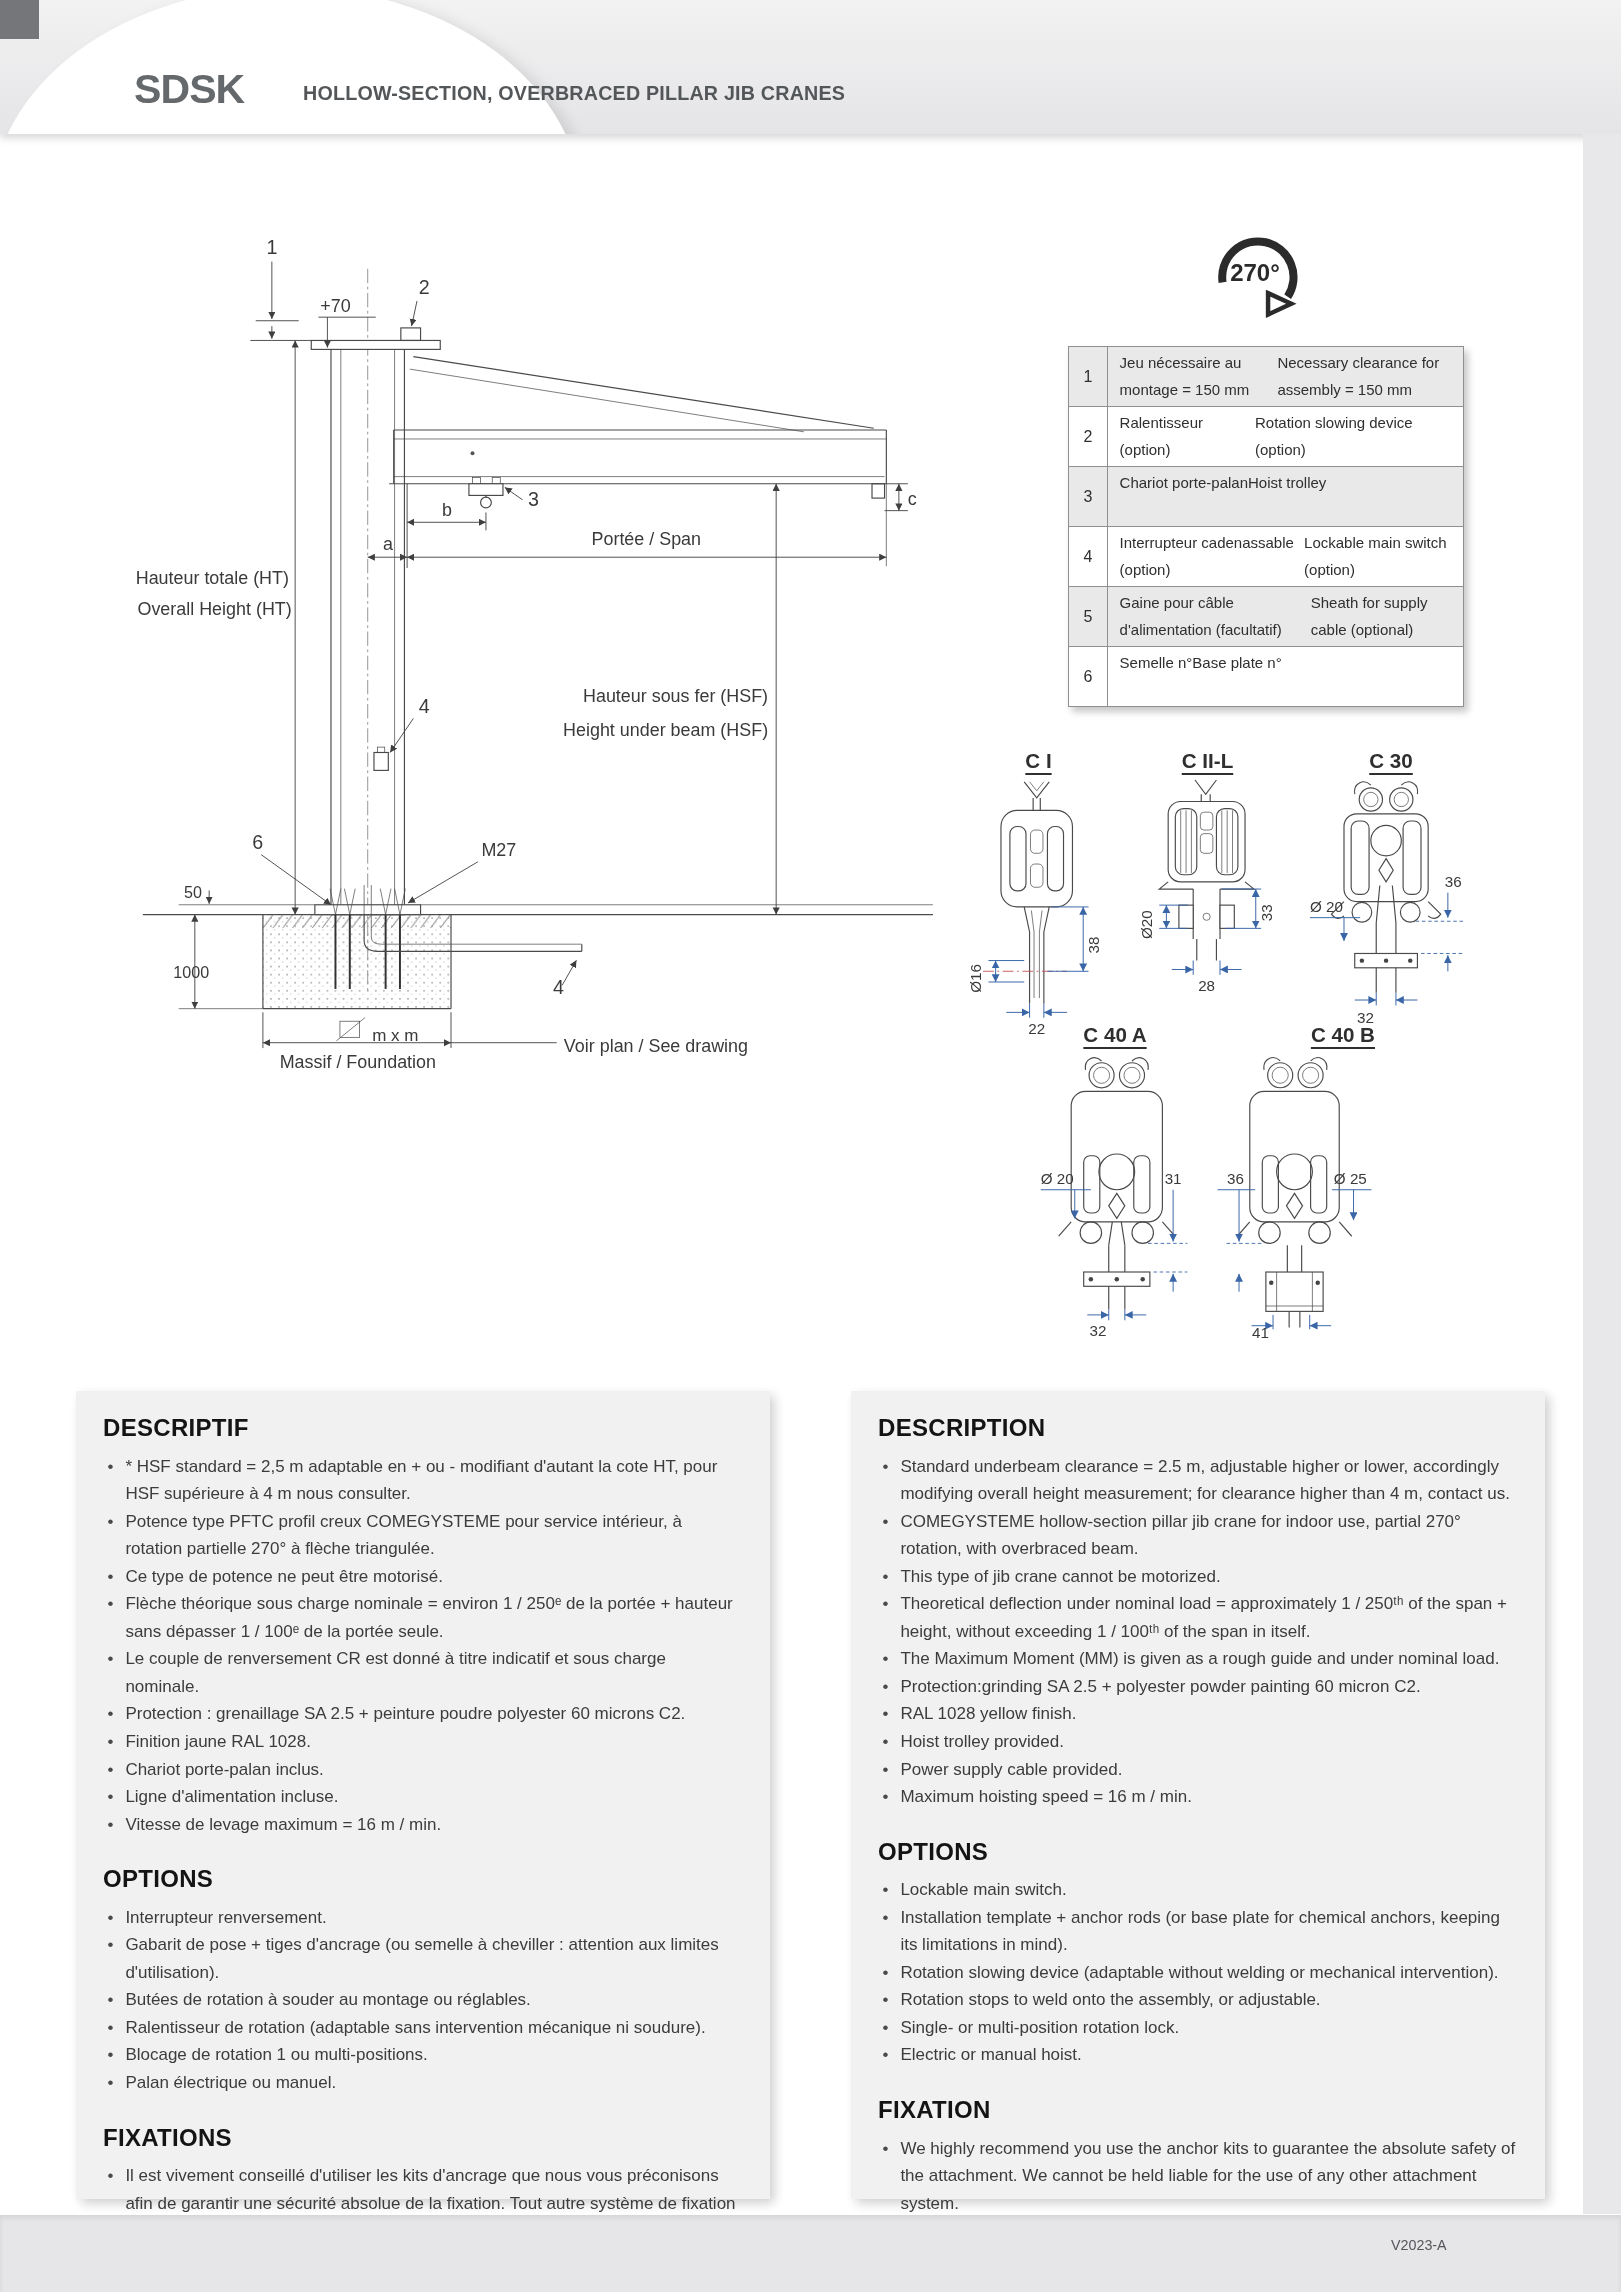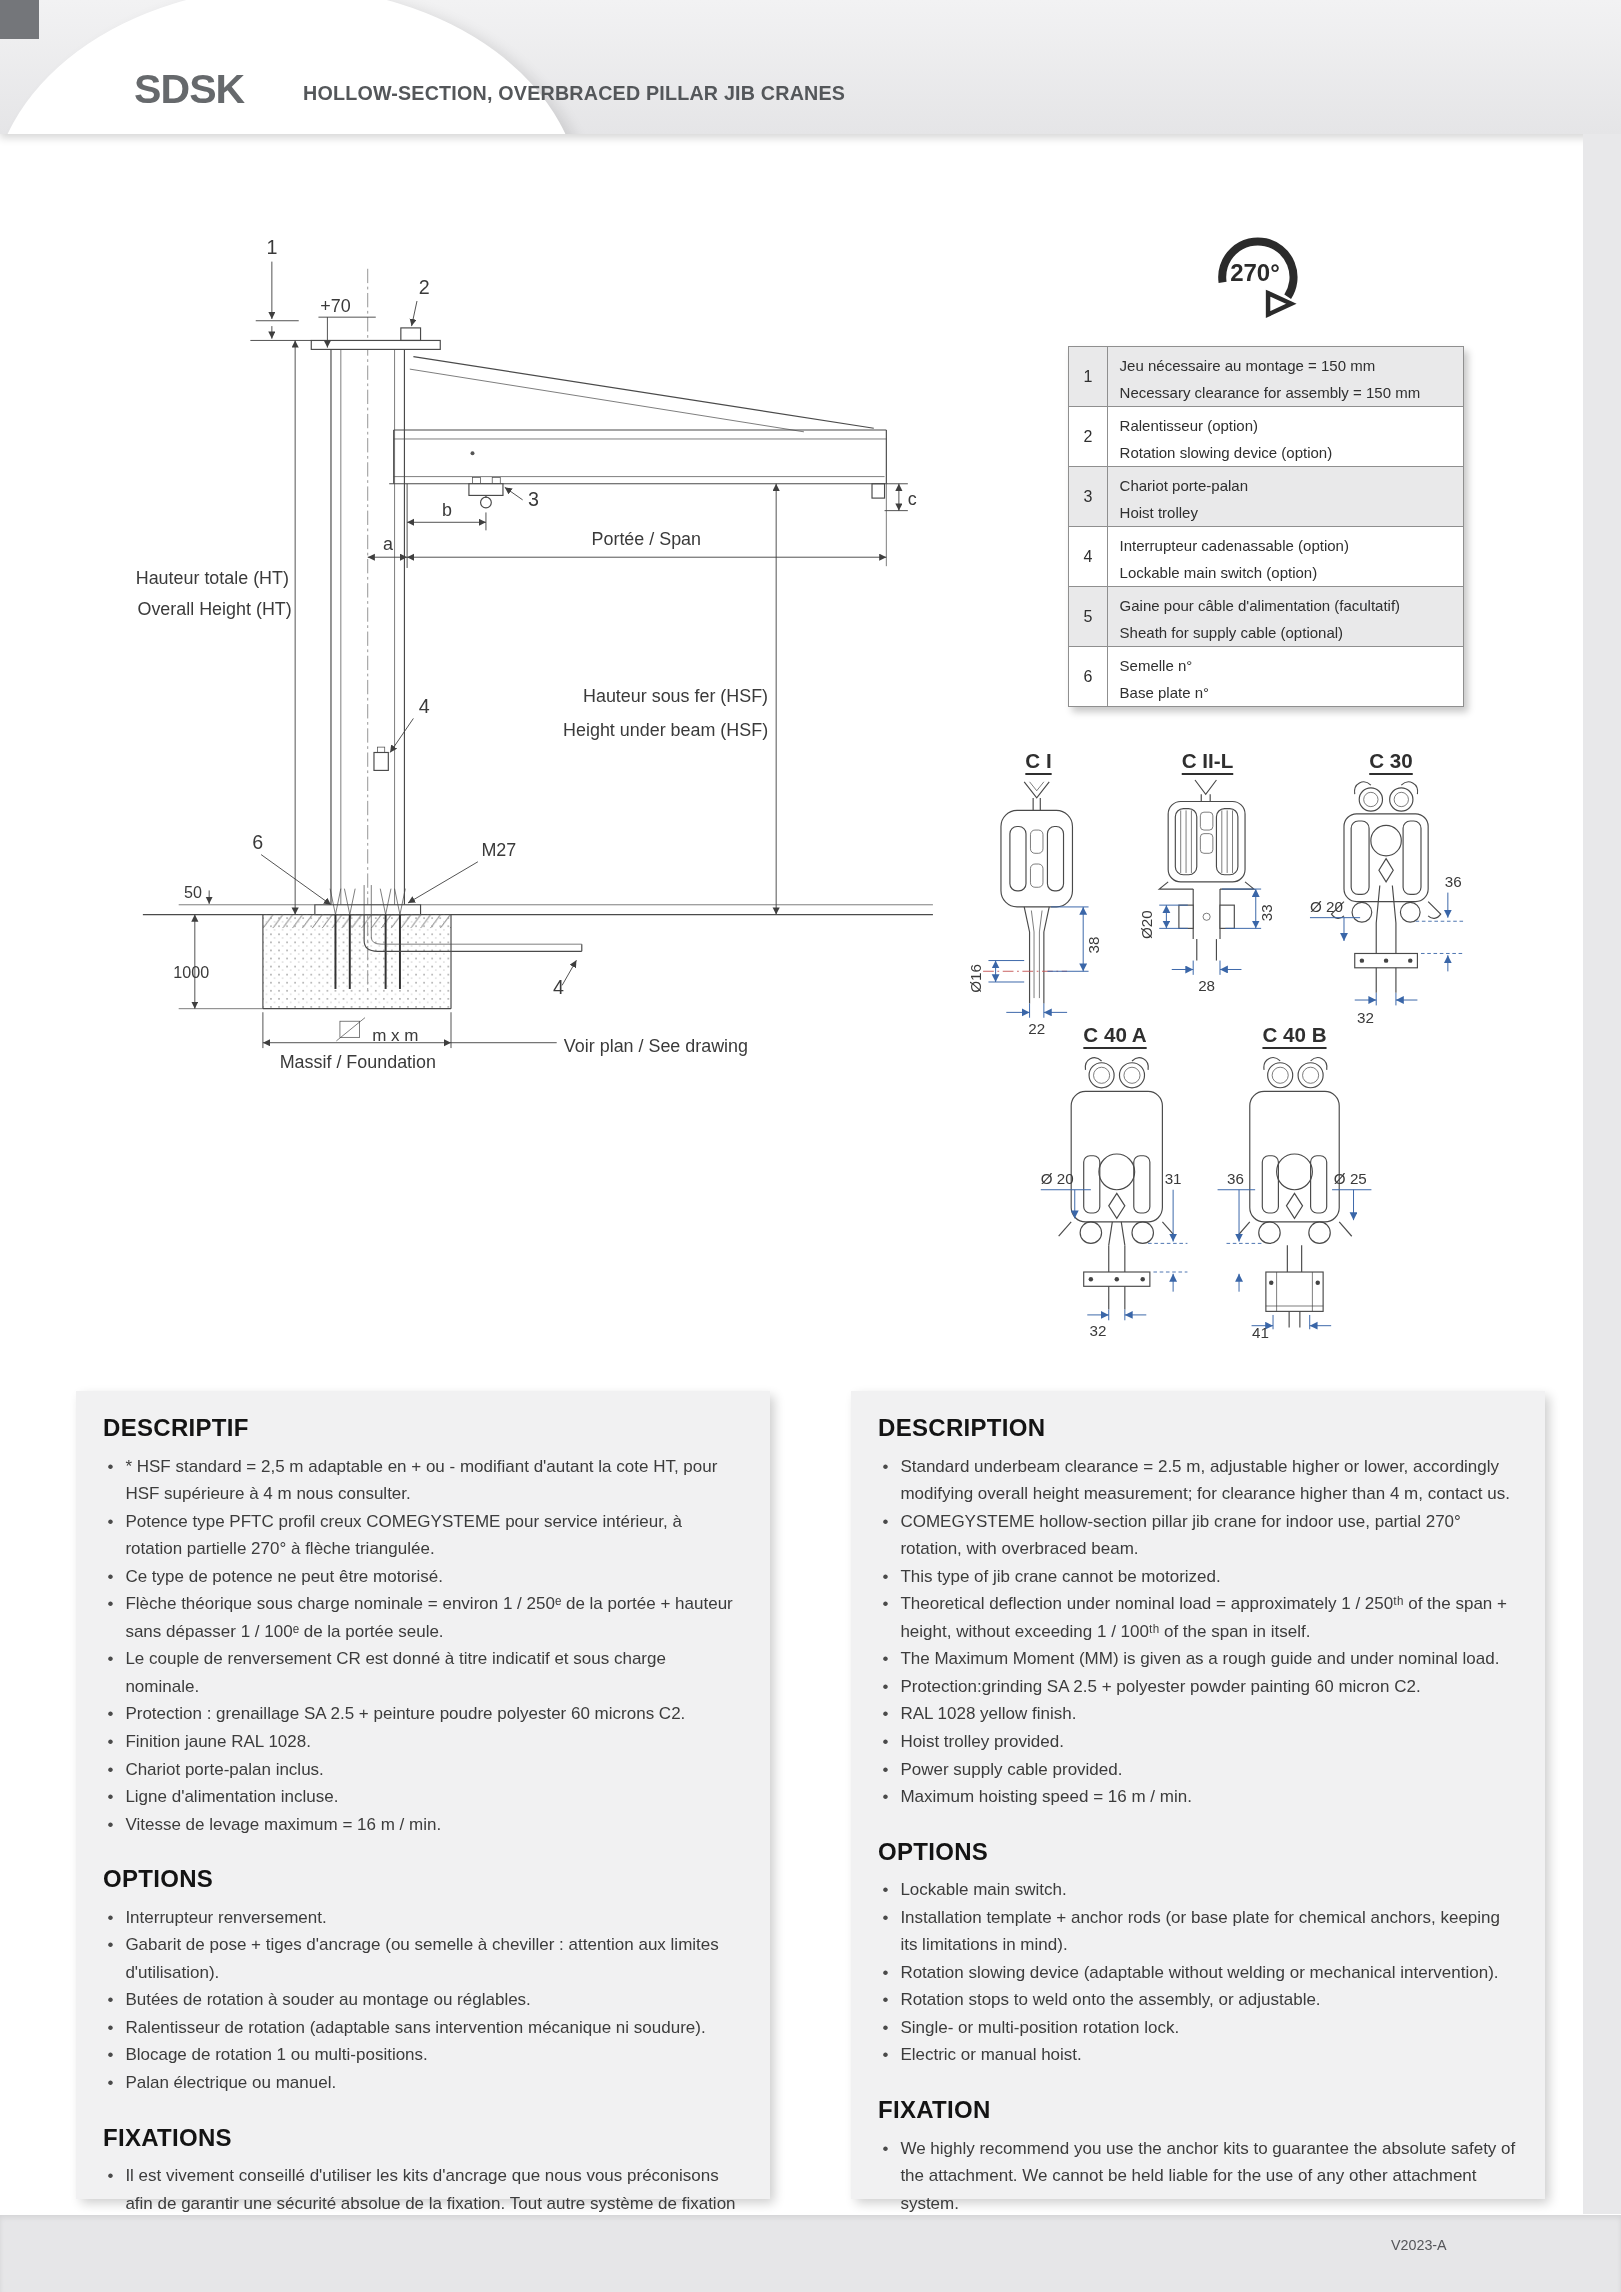--- a/index.html
+++ b/index.html
@@ -47,21 +47,21 @@
            font-size:24px;font-weight:700;color:#2b2b2b;}
 
   
   .legend{position:absolute;left:1068px;top:346px;width:394px;border:0.9px solid #8f8f8f;
           background:#fff;box-shadow:3.6px 4.5px 7.2px rgba(0,0,0,.22);font-size:15px;color:#2f2f2f;}
   .lrow{display:flex;height:59px;border-bottom:0.9px solid #8f8f8f;}
   .lrow:last-child{border-bottom:none;}
   .lrow.shade{background:#e9e9ea;}
   .lnum{flex:0 0 38px;border-right:0.9px solid #8f8f8f;display:flex;align-items:center;
         justify-content:center;font-size:16px;font-weight:500;}
-  .ltxt{flex:1;padding:1.8px 0 0 11.6px;display:flex;flex-direction:column;justify-content:flex-end;
+  .ltxt{flex:1;padding:1.8px 0 0 11.6px;display:flex;justify-content:flex-start;
         line-height:27px;font-weight:500;}
 
   
   .xsec{position:absolute;text-align:center;}
   .xsec .xtitle{font-size:20.6px;font-weight:600;color:#2f2f2f;text-decoration:underline;
                 text-underline-offset:5.4px;margin-bottom:5.4px;}
 
   
   .panel{position:absolute;top:1391px;width:694px;height:808px;background:#f1f1f2;
          box-shadow:4.5px 5.4px 10.7px rgba(0,0,0,.20);padding:23px 27px;box-sizing:border-box;}
@@ -432,21 +432,21 @@
       <line class="bdim" x1="150" y1="268" x2="150" y2="248" marker-end="url(#aB)"></line>
       <line class="bdash" x1="128" y1="246" x2="166" y2="246"></line>
       <line class="bdim" x1="78" y1="288" x2="78" y2="300"></line>
         <line class="bdim" x1="96" y1="288" x2="96" y2="300"></line>
       <line class="bdim" x1="54" y1="294" x2="78" y2="294" marker-end="url(#aB)"></line>
       <line class="bdim" x1="120" y1="294" x2="96" y2="294" marker-end="url(#aB)"></line>
       <text class="t17 mid" x="66" y="318">32</text>
     </svg>
   </div>
 
-  <div class="xsec" style="left:1214px;top:1023px;width:161px;">
+  <div class="xsec" style="left:1214px;top:1023px;width:161px;text-align:right;">
     <div class="xtitle">C 40 B</div>
     <svg width="161" height="288" viewBox="0 0 180 322">
       <path class="ln" d="M56,20 C54,8 66,2 74,10"></path>
         <path class="ln" d="M126,20 C128,8 116,2 108,10"></path>
       <circle class="ln" cx="74" cy="26" r="14"></circle>
         <circle class="lt" cx="74" cy="26" r="9"></circle>
       <circle class="ln" cx="108" cy="26" r="14"></circle>
         <circle class="lt" cx="108" cy="26" r="9"></circle>
       <rect class="ln" x="40" y="44" width="100" height="146" rx="16"></rect>
       <rect class="ln" x="54" y="116" width="18" height="64" rx="7"></rect>

